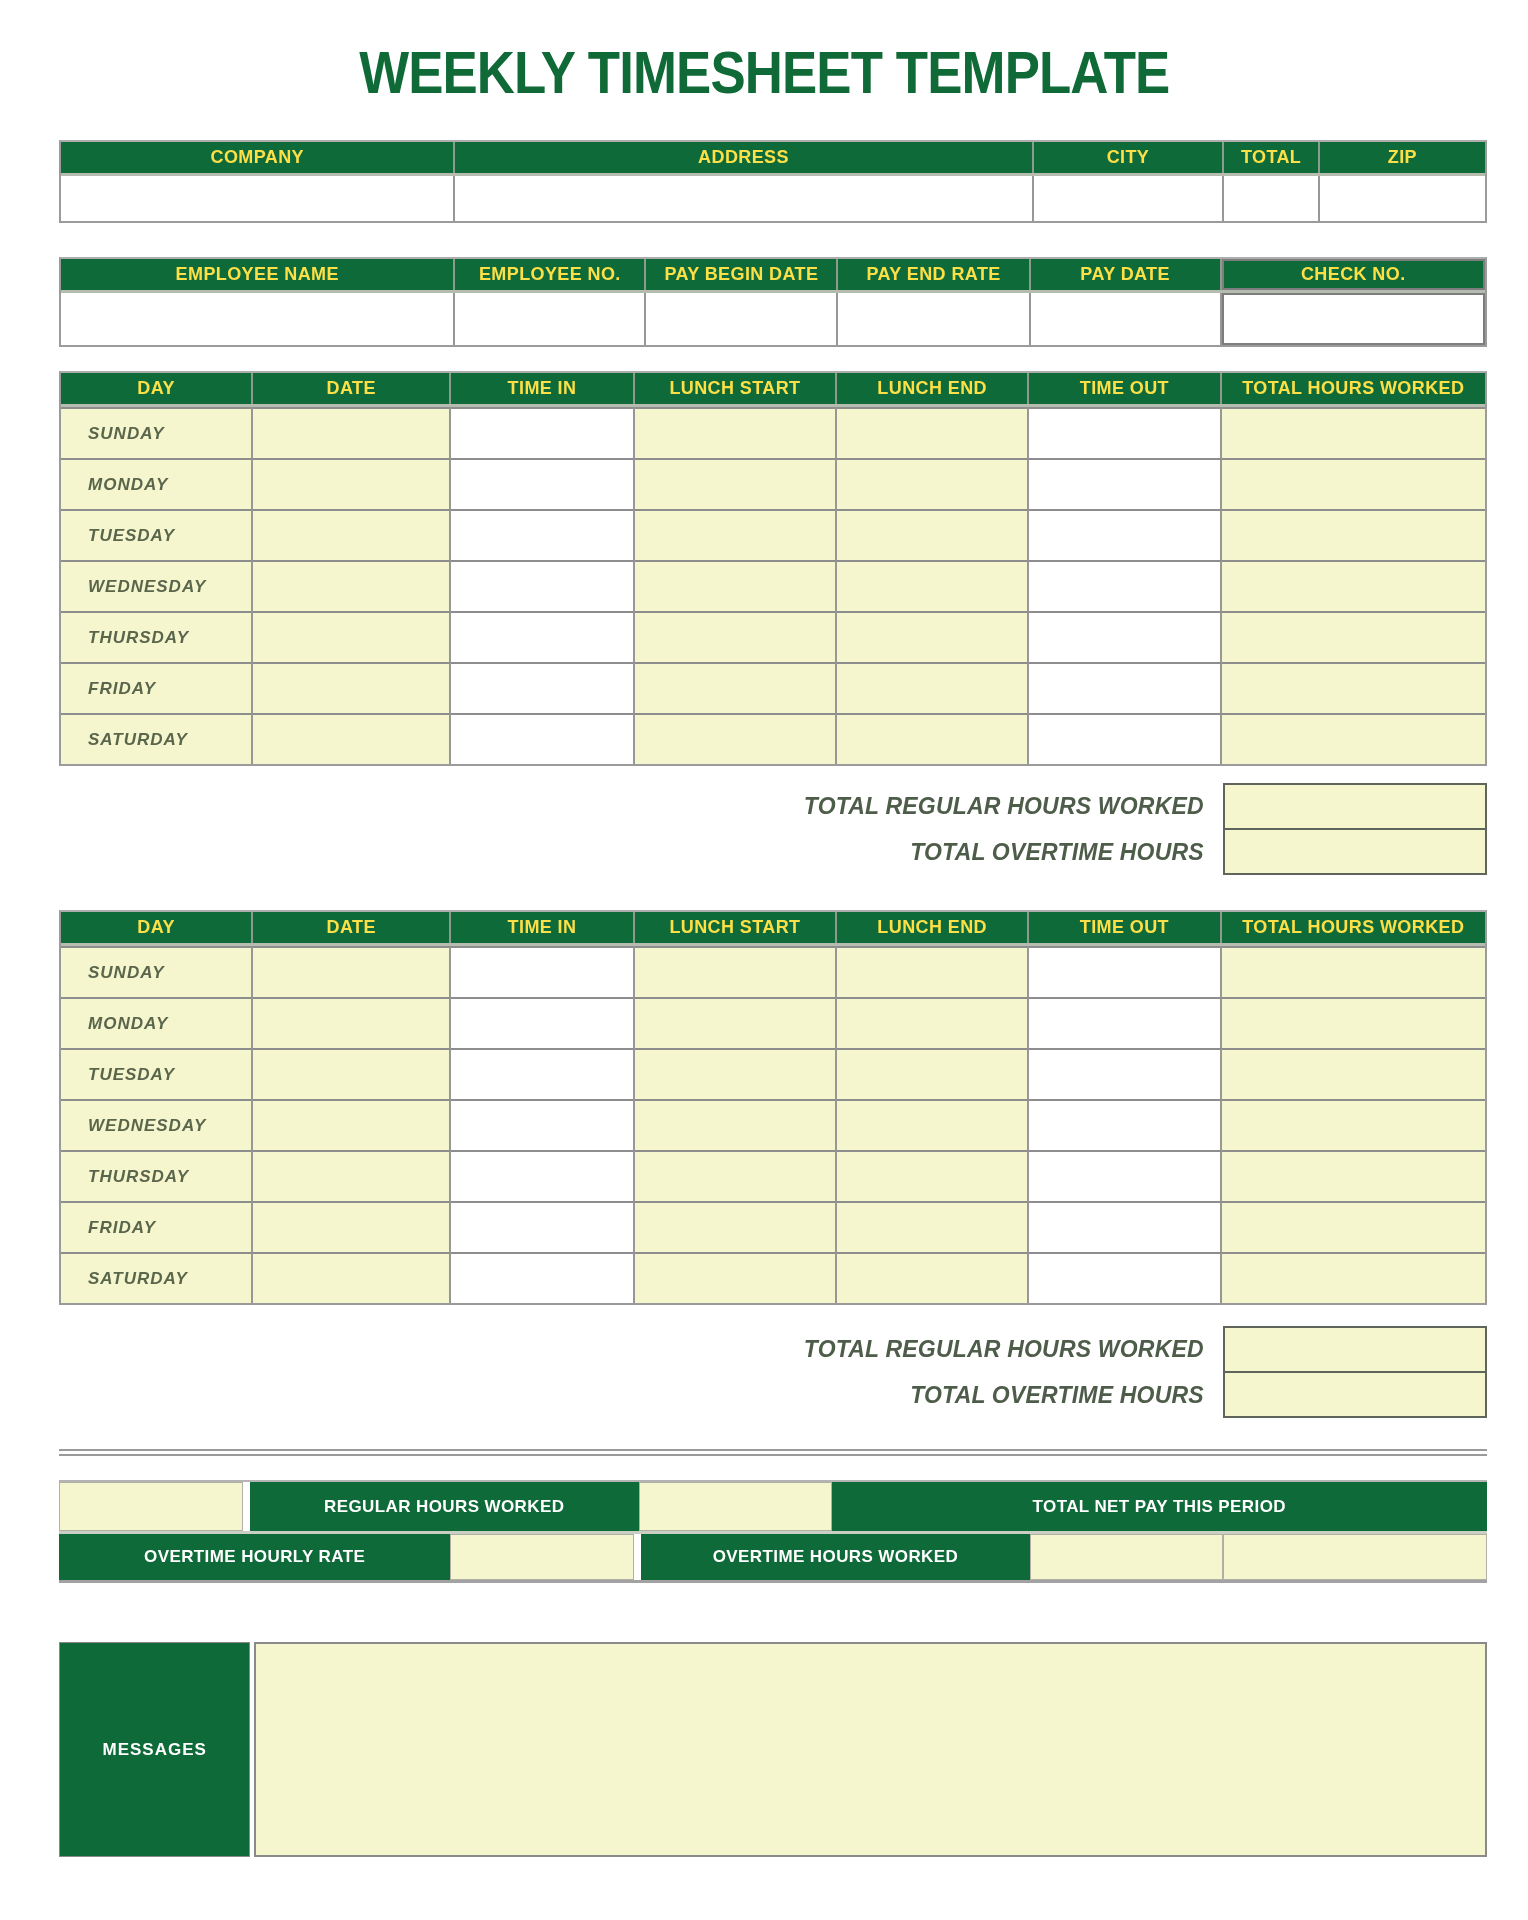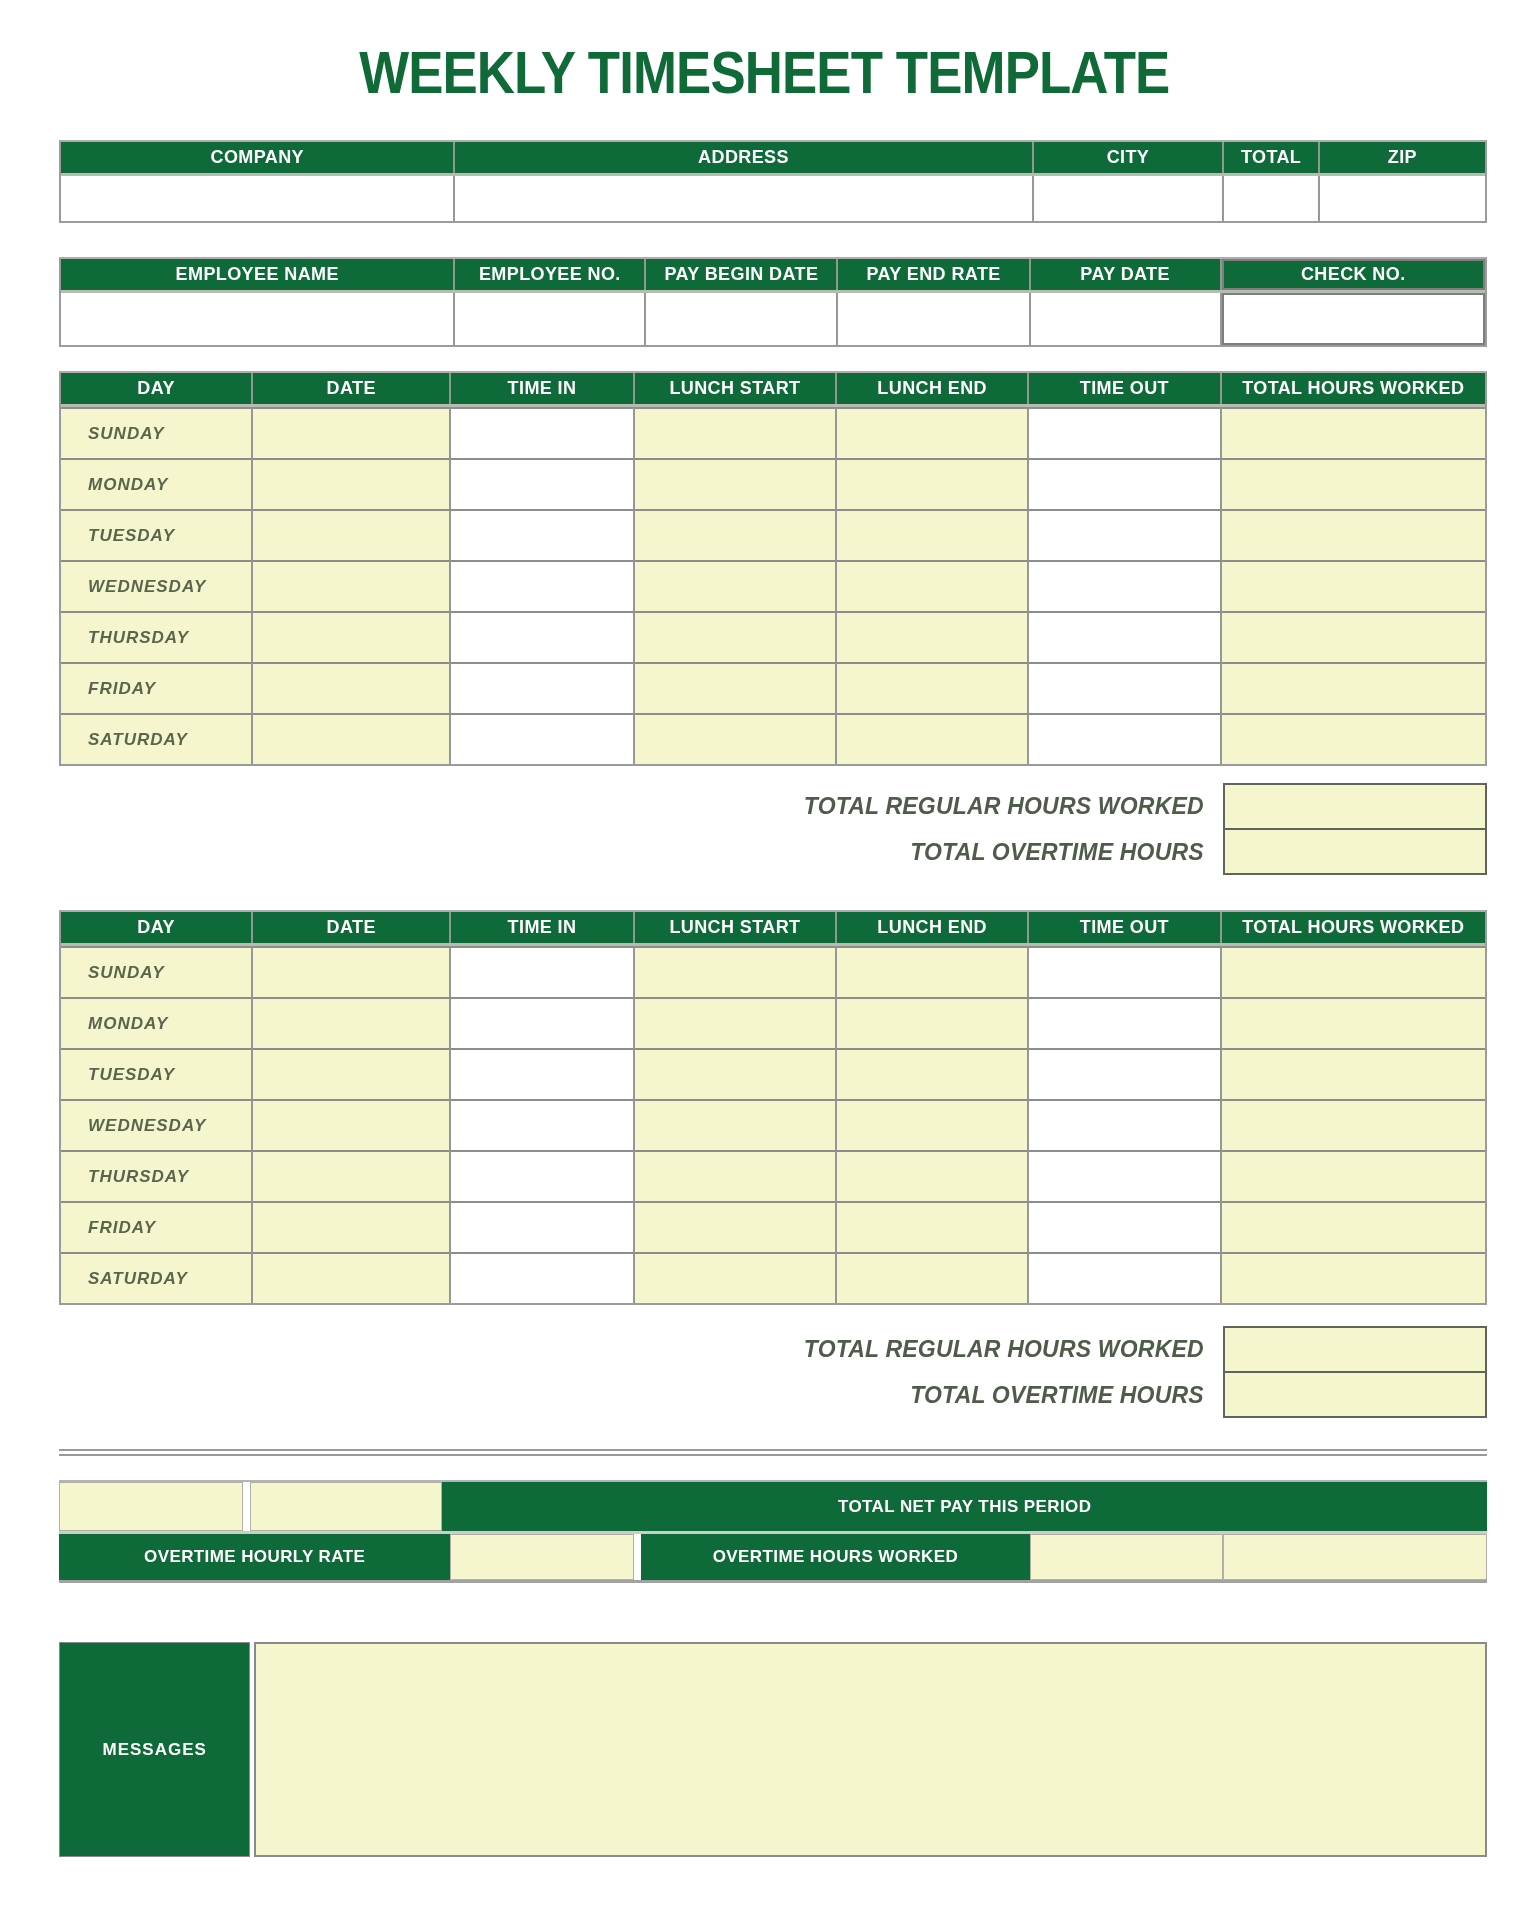--- a/index.html
+++ b/index.html
@@ -13,21 +13,21 @@
   .title-wrap span {
     display: inline-block; transform: scaleX(.88); transform-origin: center;
     color: var(--title-green); font-size: 60px; font-weight: 700; letter-spacing: -1px;
     white-space: nowrap;
   }
 
   
   .tbl { border: 2px solid #9b9b9b; border-top: 2px solid #adadad; background: #fff; }
   .thead { display: flex; background: var(--green); border-bottom: 3px solid #b7bcb0; }
   .th {
-    height: 31px; line-height: 31px; color: #ffffff; font-weight: 700; font-size: 18px;
+    height: 31px; line-height: 31px; color: #fde047; font-weight: 700; font-size: 18px;
     text-align: center; letter-spacing: .4px; white-space: nowrap; overflow: hidden;
     border-right: 2px solid #8d9a8d;
   }
   .thead .th:last-child { border-right: none; }
   .trow { display: flex; }
   .cell { border-right: 2px solid #979797; background: #fff; }
   .trow .cell:last-child { border-right: none; }
 
   
   .company-tbl { top: 140px; }
@@ -314,20 +314,21 @@
     <div class="total-box second"></div>
   </div>
 </div>
 
 <div class="abs divider"></div>
 
 <section class="abs rate-tbl">
   <div class="rate-row">
     <div class="rate-cream rt-b"></div>
     <div class="rt-gap"></div>
+    <div class="rate-green rt-c">REGULAR HOURS WORKED</div>
     <div class="rate-cream rt-d"></div>
     <div class="rate-green rt-e">TOTAL NET PAY THIS PERIOD</div>
   </div>
   <div class="rate-row">
     <div class="rate-green rt-a">OVERTIME HOURLY RATE</div>
     <div class="rate-cream rt-b"></div>
     <div class="rt-gap"></div>
     <div class="rate-green rt-c">OVERTIME HOURS WORKED</div>
     <div class="rate-cream rt-d"></div>
     <div class="rate-cream rt-e"></div>

